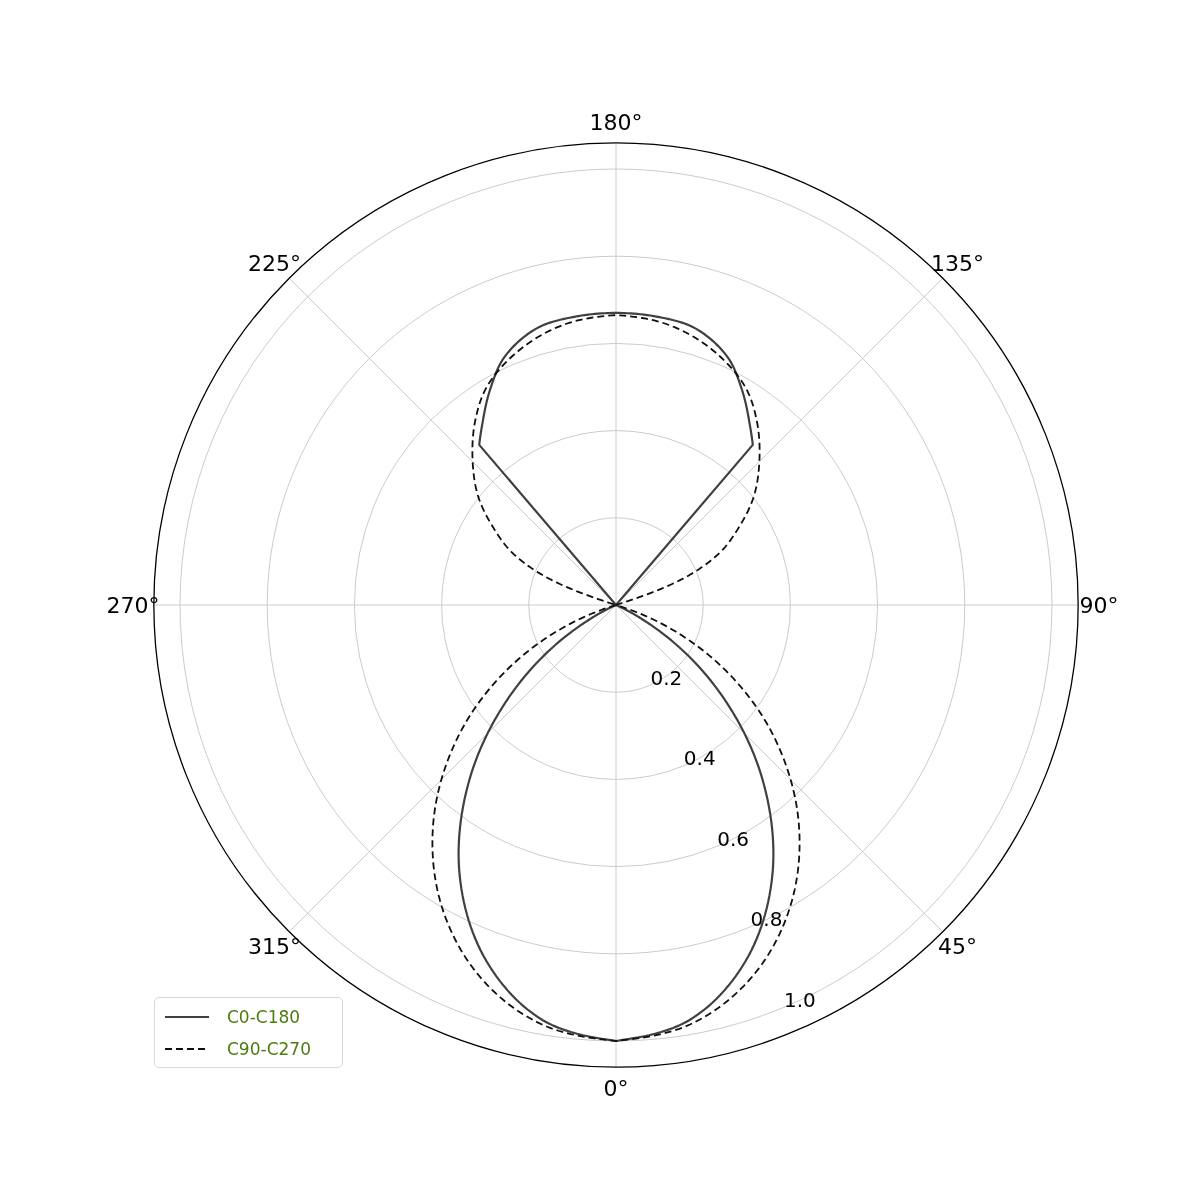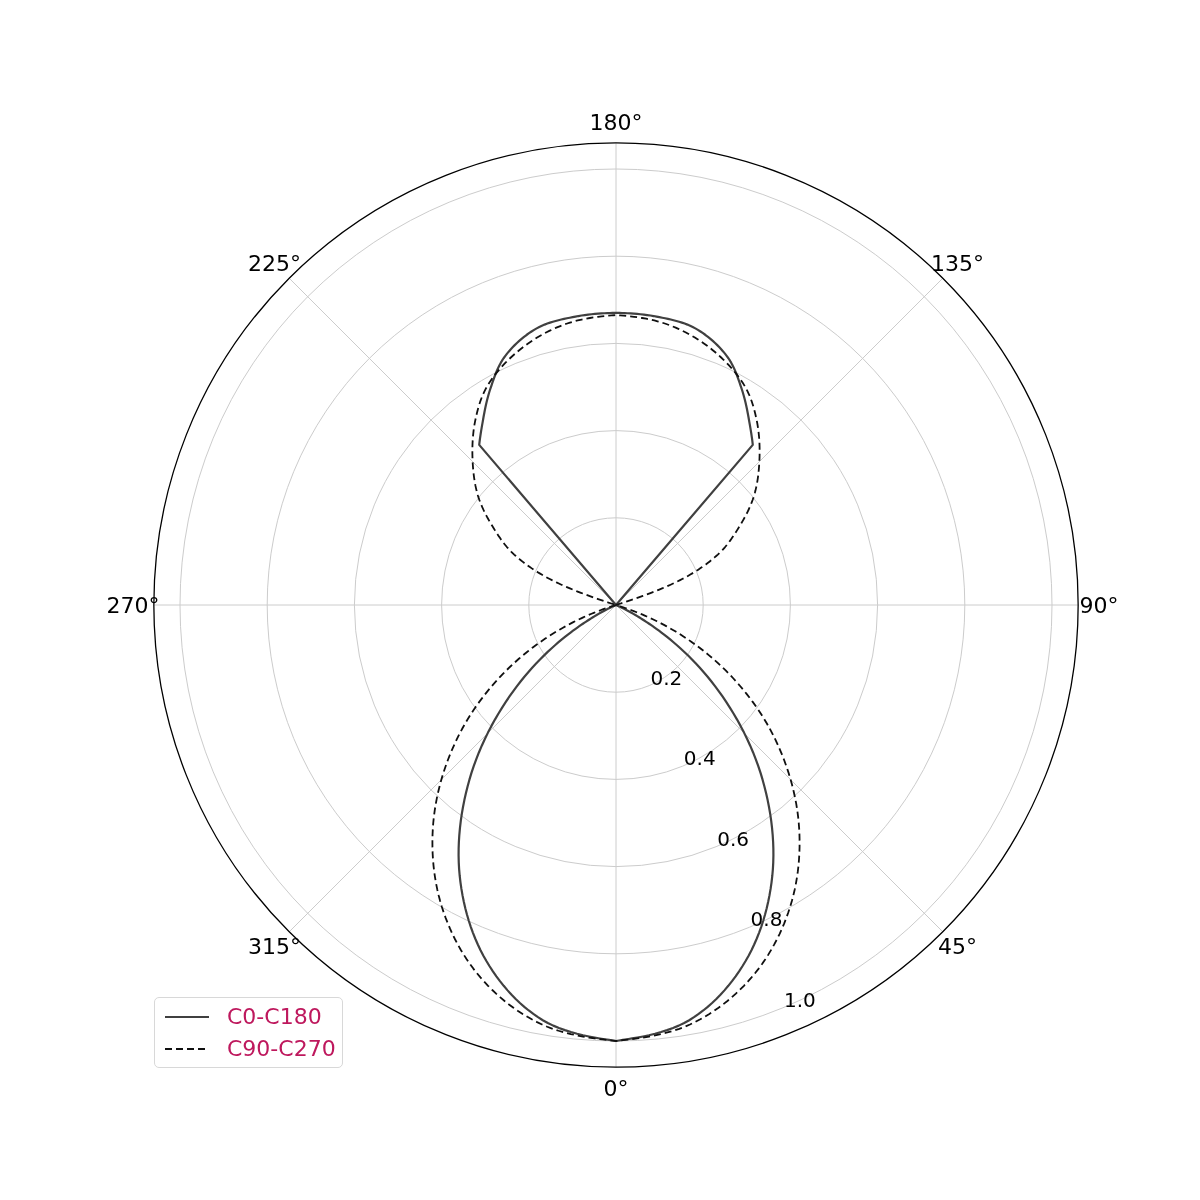--- a/index.html
+++ b/index.html
@@ -10,21 +10,21 @@
   .r-label{font-size:20px;}
   .legend{
     position:absolute;left:154px;top:997px;width:189px;height:71px;
     box-sizing:border-box;border:1px solid #d8d8d8;border-radius:5px;
     background:rgba(255,255,255,0.85);
     display:flex;flex-direction:column;justify-content:center;
     padding:4px 10px 4px 9px;gap:4px;
   }
   .legend-row{display:flex;align-items:center;height:28px;}
   .legend-swatch{flex:0 0 46px;margin-right:17px;}
-  .legend-label{font-size:22px;color:#be185d;white-space:nowrap;}
+  .legend-label{font-size:17px;color:#4d7c0f;white-space:nowrap;}
 </style>
 </head>
 <body>
 
 <div class="stage">
   <svg id="polar-svg" width="1200" height="1200" viewBox="0 0 1200 1200">
     <g id="g-grid">
         <circle cx="616" cy="605" r="87.2" fill="none" stroke="#cccccc" stroke-width="1"></circle>
         <circle cx="616" cy="605" r="174.4" fill="none" stroke="#cccccc" stroke-width="1"></circle>
         <circle cx="616" cy="605" r="261.59999999999997" fill="none" stroke="#cccccc" stroke-width="1"></circle>

